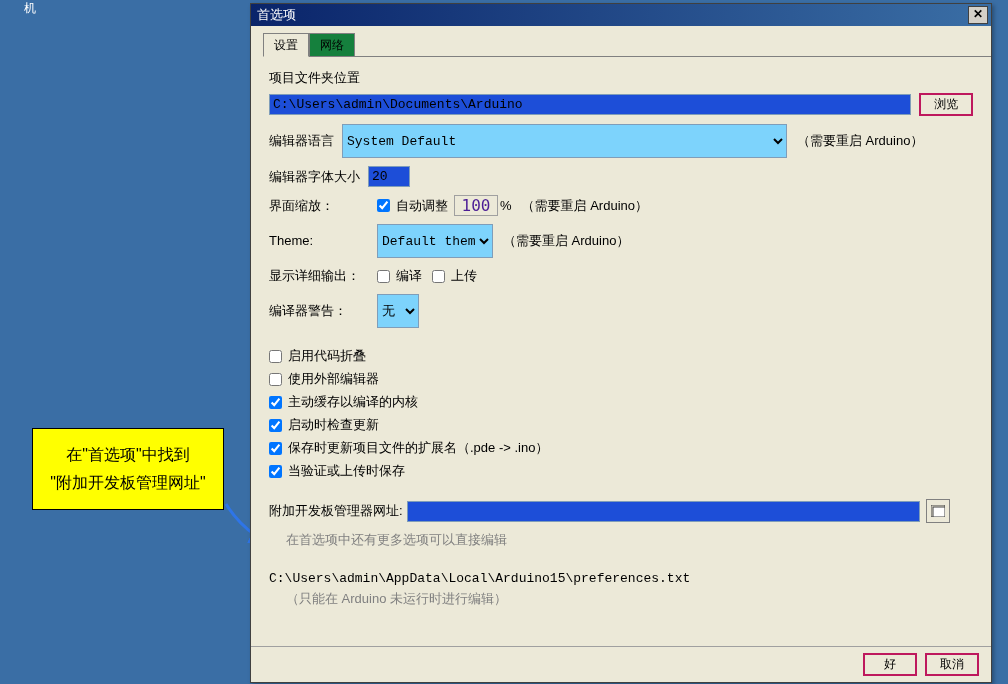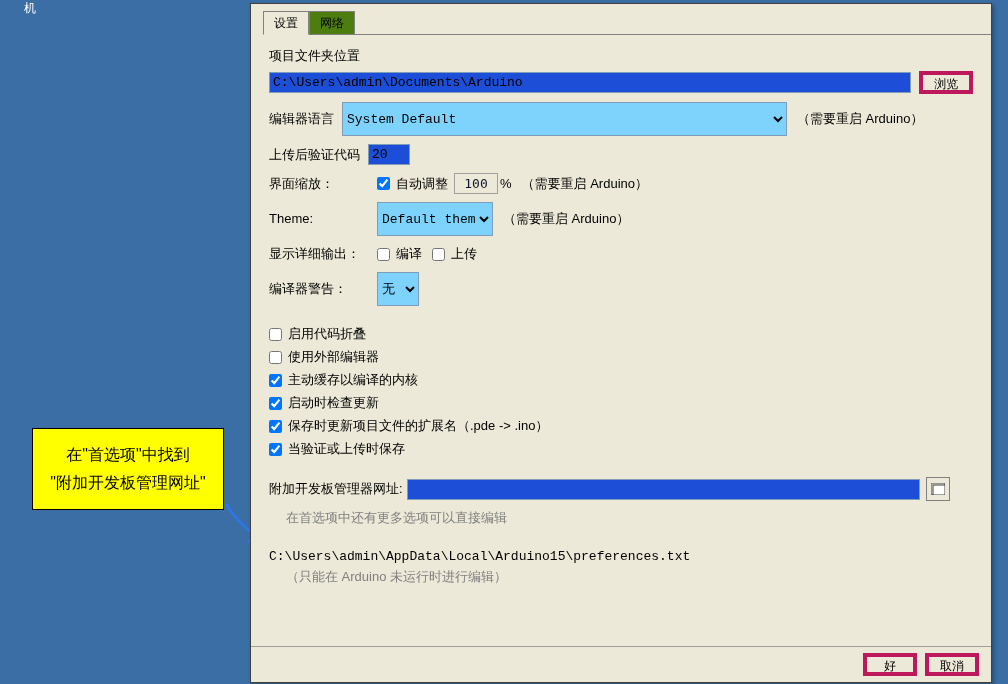--- a/index.html
+++ b/index.html
@@ -5,44 +5,44 @@
   html,body{margin:0;padding:0;width:1008px;height:684px;font-family:"Microsoft YaHei","SimSun",Arial,sans-serif;background:#3a6ea5;overflow:hidden;}
   .desktop{position:relative;width:1008px;height:684px;background:#3a6ea5;}
   .desktop-icon-label{position:absolute;left:10px;top:0px;width:40px;color:#fff;font-size:12px;text-align:center;}
   .annotation{position:absolute;left:32px;top:428px;width:190px;height:80px;background:#ffff00;border:1px solid #000;display:flex;flex-direction:column;align-items:center;justify-content:center;font-size:16px;line-height:28px;}
   .arrow{position:absolute;left:222px;top:500px;width:60px;height:60px;}
   .arrow svg{width:60px;height:60px;}
   .dialog{position:absolute;left:250px;top:3px;width:740px;height:678px;background:#ece9d8;border:1px solid #404040;box-shadow:2px 2px 4px rgba(0,0,0,0.3);}
   .titlebar{height:22px;background:linear-gradient(to right,#0a246a,#3a6ea5);color:#fff;display:flex;align-items:center;justify-content:space-between;font-size:13px;padding-left:6px;}
   .titlebar .close{width:18px;height:16px;background:#d4d0c8;border:1px solid #404040;color:#000;font-size:12px;text-align:center;line-height:14px;margin:2px 3px;font-family:Arial;font-weight:bold;cursor:pointer;}
   .tabstrip{display:flex;align-items:flex-end;margin:8px 0 0 12px;border-bottom:1px solid #808080;height:22px;}
-  .tab{padding:3px 10px 2px 10px;font-size:12px;border:1px solid #808080;border-bottom:none;background:#4d7c0f;margin-right:0;position:relative;}
+  .tab{padding:3px 10px 2px 10px;font-size:12px;border:1px solid #808080;border-bottom:none;background:#15803d;margin-right:0;position:relative;}
   .tab.active{background:#ece9d8;border-bottom:1px solid #ece9d8;margin-bottom:-1px;z-index:2;}
   .tab-content{padding:12px 18px 8px 18px;font-size:13px;}
   .row{display:flex;align-items:center;margin:6px 0 8px 0;line-height:20px;}
   .label{margin-right:8px;white-space:nowrap;}
   input[type=text]{height:19px;border:1px solid #7f9db9;padding:0 3px;font-size:13px;font-family:Consolas,"Courier New",monospace;background:#1d4ed8;}
   .path-input{width:640px;}
   .browse-btn{margin-left:8px;width:46px;height:23px;font-size:12px;}
   select{height:34px;border:1px solid #7f9db9;font-size:13px;font-family:Consolas,"Courier New",monospace;background:#7dd3fc;}
   .lang-select{width:445px;}
   .hint{margin-left:10px;font-size:13px;}
   .fontsize-input{width:34px;}
   .checkbox-row{display:flex;align-items:center;margin:5px 0;}
   input[type=checkbox]{margin:0 6px 0 0;width:13px;height:13px;}
-  .spin{display:inline-block;width:42px;height:19px;border:1px solid #a0a0a0;background:#ece9d8;text-align:center;color:#0f172a;font-size:13px;line-height:19px;font-family:Consolas,monospace;}
+  .spin{display:inline-block;width:42px;height:19px;border:1px solid #a0a0a0;background:#ece9d8;text-align:center;color:#4c1d95;font-size:16px;line-height:19px;font-family:Consolas,monospace;}
   .theme-select{width:116px;}
   .warn-select{width:42px;}
   .url-label{font-weight:normal;margin-right:4px;text-align:center;}
   .url-input{width:505px;}
   .icon-btn{width:22px;height:22px;border:1px solid #808080;background:#ece9d8;margin-left:6px;display:inline-flex;align-items:center;justify-content:center;cursor:pointer;}
   .greytext{color:#808080;margin-top:4px;margin-left:17px;}
   .mono{font-family:Consolas,"Courier New",monospace;}
   .footer{position:absolute;left:0;bottom:0;width:100%;height:36px;border-top:1px solid #a0a0a0;display:flex;justify-content:flex-end;align-items:center;padding-right:12px;box-sizing:border-box;background:#ece9d8;}
-  .btn{width:54px;height:23px;margin-left:8px;font-size:12px;background:#ece9d8;border:4px solid #be185d;cursor:pointer;}
+  .btn{width:54px;height:23px;margin-left:8px;font-size:12px;background:#ece9d8;border:2px solid #be185d;cursor:pointer;}
 </style>
 </head>
 <body>
 <div class="desktop">
 
   <div class="desktop-icon-label">机</div>
 
   <div class="annotation">
     <span>在"首选项"中找到</span>
     <span>"附加开发板管理网址"</span>
@@ -53,20 +53,24 @@
       <defs>
         <marker id="ah" markerWidth="10" markerHeight="10" refX="7" refY="3" orient="auto">
           <path d="M0,0 L0,6 L9,3 z" fill="#2e75e8"></path>
         </marker>
       </defs>
       <path d="M4 4 Q 20 30 48 44" stroke="#2e75e8" stroke-width="3" fill="none" marker-end="url(#ah)"></path>
     </svg>
   </div>
 
   <div class="dialog">
+    <div class="titlebar">
+      <span>首选项</span>
+      <div class="close">✕</div>
+    </div>
 
     <div class="tabstrip">
       <div class="tab active">设置</div>
       <div class="tab">网络</div>
     </div>
 
     <div class="tab-content">
 
       <div class="label">项目文件夹位置</div>
       <div class="row">
@@ -76,21 +80,21 @@
 
       <div class="row">
         <span class="label">编辑器语言</span>
         <select class="lang-select">
           <option>System Default</option>
         </select>
         <span class="hint">（需要重启 Arduino）</span>
       </div>
 
       <div class="row">
-        <span class="label">上传后验证代码</span>
+        <span class="label">编辑器字体大小</span>
         <input type="text" class="fontsize-input" value="20" style="">
       </div>
 
       <div class="row">
         <span class="label" style="width:100px">界面缩放：</span>
         <input type="checkbox" checked="" style="">
         <span>自动调整</span>
         <span class="spin" style="margin:0 2px 0 6px">100</span>
           <span>%</span>
         <span class="hint">（需要重启 Arduino）</span>

